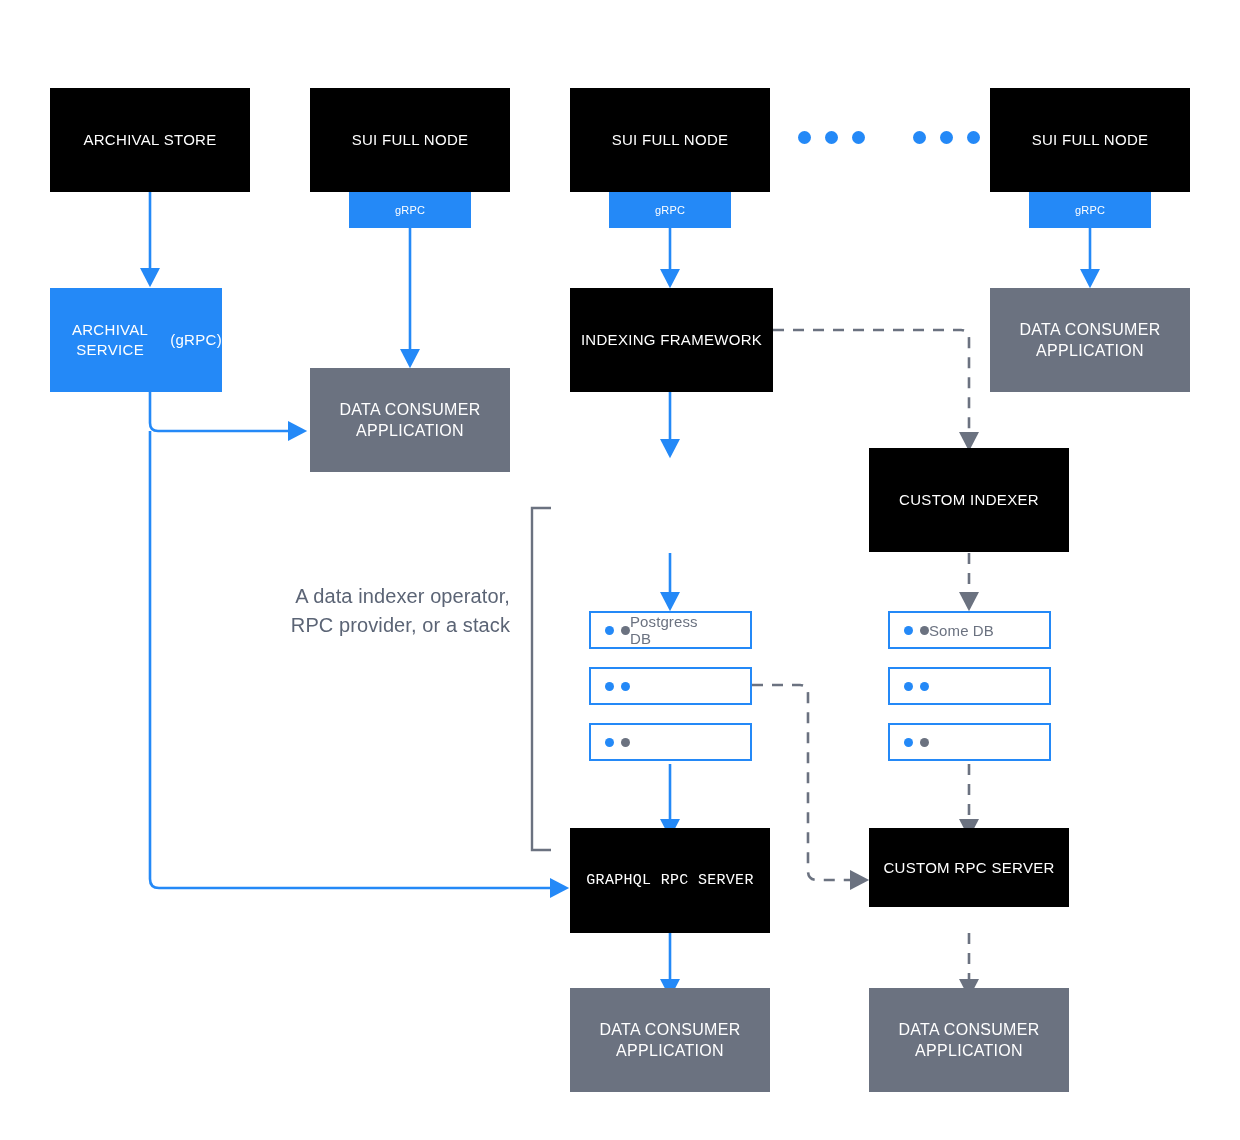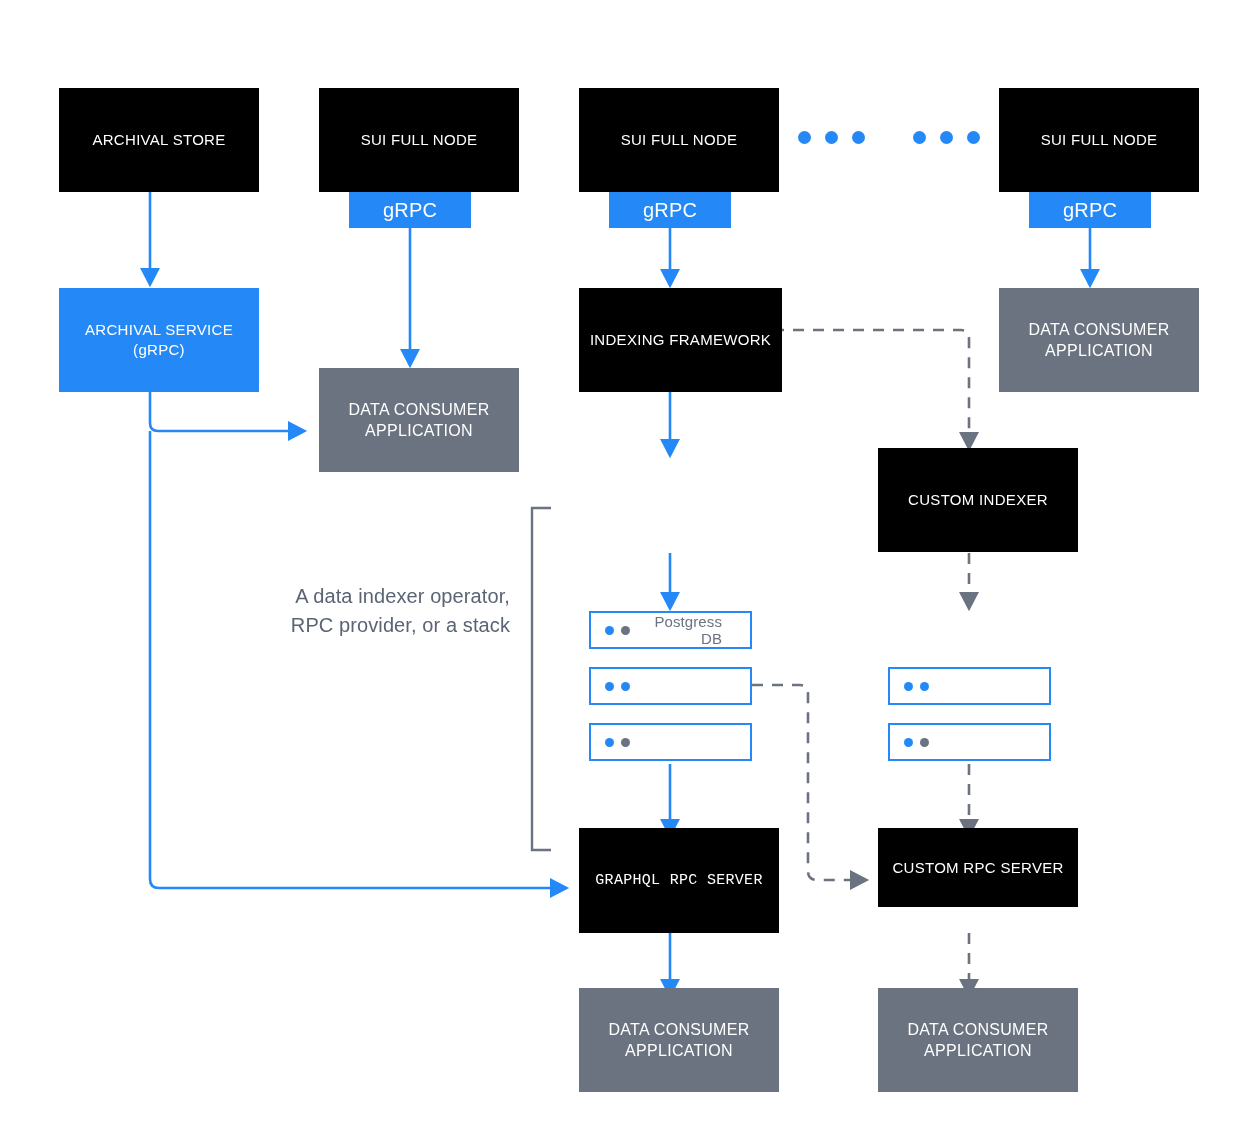--- a/index.html
+++ b/index.html
@@ -26,21 +26,20 @@
     pointer-events: none;
   }
   .node {
     position: absolute;
     box-sizing: border-box;
     display: flex;
     align-items: center;
     justify-content: center;
     text-align: center;
     line-height: 1.32;
-    margin-left: 9px;
   }
   .node-black {
     background: #000000;
     color: #ffffff;
     font-size: 15px;
     letter-spacing: 0.3px;
   }
   .node-gray {
     background: #6b7280;
     color: #ffffff;
@@ -51,21 +50,21 @@
     background: #2489f7;
     color: #ffffff;
     font-size: 15px;
     letter-spacing: 0.3px;
   }
   .grpc-chip {
     position: absolute;
     box-sizing: border-box;
     background: #2489f7;
     color: #ffffff;
-    font-size: 20px;
+    font-size: 11px;
     display: flex;
     align-items: center;
     justify-content: center;
     letter-spacing: 0.2px;
   }
   .db-row {
     position: absolute;
     box-sizing: border-box;
     background: #ffffff;
     border: 2px solid #2489f7;
@@ -80,21 +79,21 @@
   .dot {
     width: 9px;
     height: 9px;
     border-radius: 50%;
     display: block;
   }
   .dot-blue { background: #2489f7; }
   .dot-gray { background: #6b7280; }
   .db-label {
     flex: 1;
-    text-align: right;
+    text-align: left;
     font-size: 15px;
     color: #6b7280;
     padding-right: 28px;
     letter-spacing: 0.1px;
   }
   .annotation {
     position: absolute;
     color: #5b6475;
     font-size: 20px;
     line-height: 1.45;
@@ -159,21 +158,21 @@
 
     <line x1="969" y1="933" x2="969" y2="987" stroke="#6b7280" stroke-width="2.6" stroke-dasharray="11 9" marker-end="url(#arrow-gray)"></line>
 
     <path d="M551,508 L532,508 L532,850 L551,850" stroke="#6b7280" stroke-width="2.4" fill="none"></path>
   </svg>
 
   <div class="node node-black" style="left:50px; top:88px; width:200px; height:104px;">
     <span class="node-line">ARCHIVAL STORE</span>
   </div>
 
-  <div class="node node-blue" style="left:50px; top:288px; width:200px; height:104px; flex-direction:column;">
+  <div class="node node-blue" style="left:50px; top:288px; width:172px; height:104px; ">
     <span class="node-line">ARCHIVAL SERVICE</span>
     <span class="node-line">(gRPC)</span>
   </div>
 
   <div class="node node-black" style="left:310px; top:88px; width:200px; height:104px;">
     <span class="node-line">SUI FULL NODE</span>
   </div>
 
   <div class="grpc-chip" style="left:349px; top:192px; width:122px; height:36px;">
     <span>gRPC</span>
@@ -227,20 +226,27 @@
 
   <div class="node node-gray" style="left:570px; top:988px; width:200px; height:104px; flex-direction:column;">
     <span class="node-line">DATA CONSUMER</span>
     <span class="node-line">APPLICATION</span>
   </div>
 
   <div class="node node-black" style="left:869px; top:448px; width:200px; height:104px;">
     <span class="node-line">CUSTOM INDEXER</span>
   </div>
 
+  <div class="db-row" style="left:888px; top:611px; width:163px; height:38px;">
+    <span class="db-dots">
+      <span class="dot dot-blue"></span>
+      <span class="dot dot-gray"></span>
+    </span>
+    <span class="db-label">Some DB</span>
+  </div>
 
   <div class="db-row" style="left:888px; top:667px; width:163px; height:38px;">
     <span class="db-dots">
       <span class="dot dot-blue"></span>
       <span class="dot dot-blue"></span>
     </span>
     <span class="db-label"></span>
   </div>
 
   <div class="db-row" style="left:888px; top:723px; width:163px; height:38px;">

